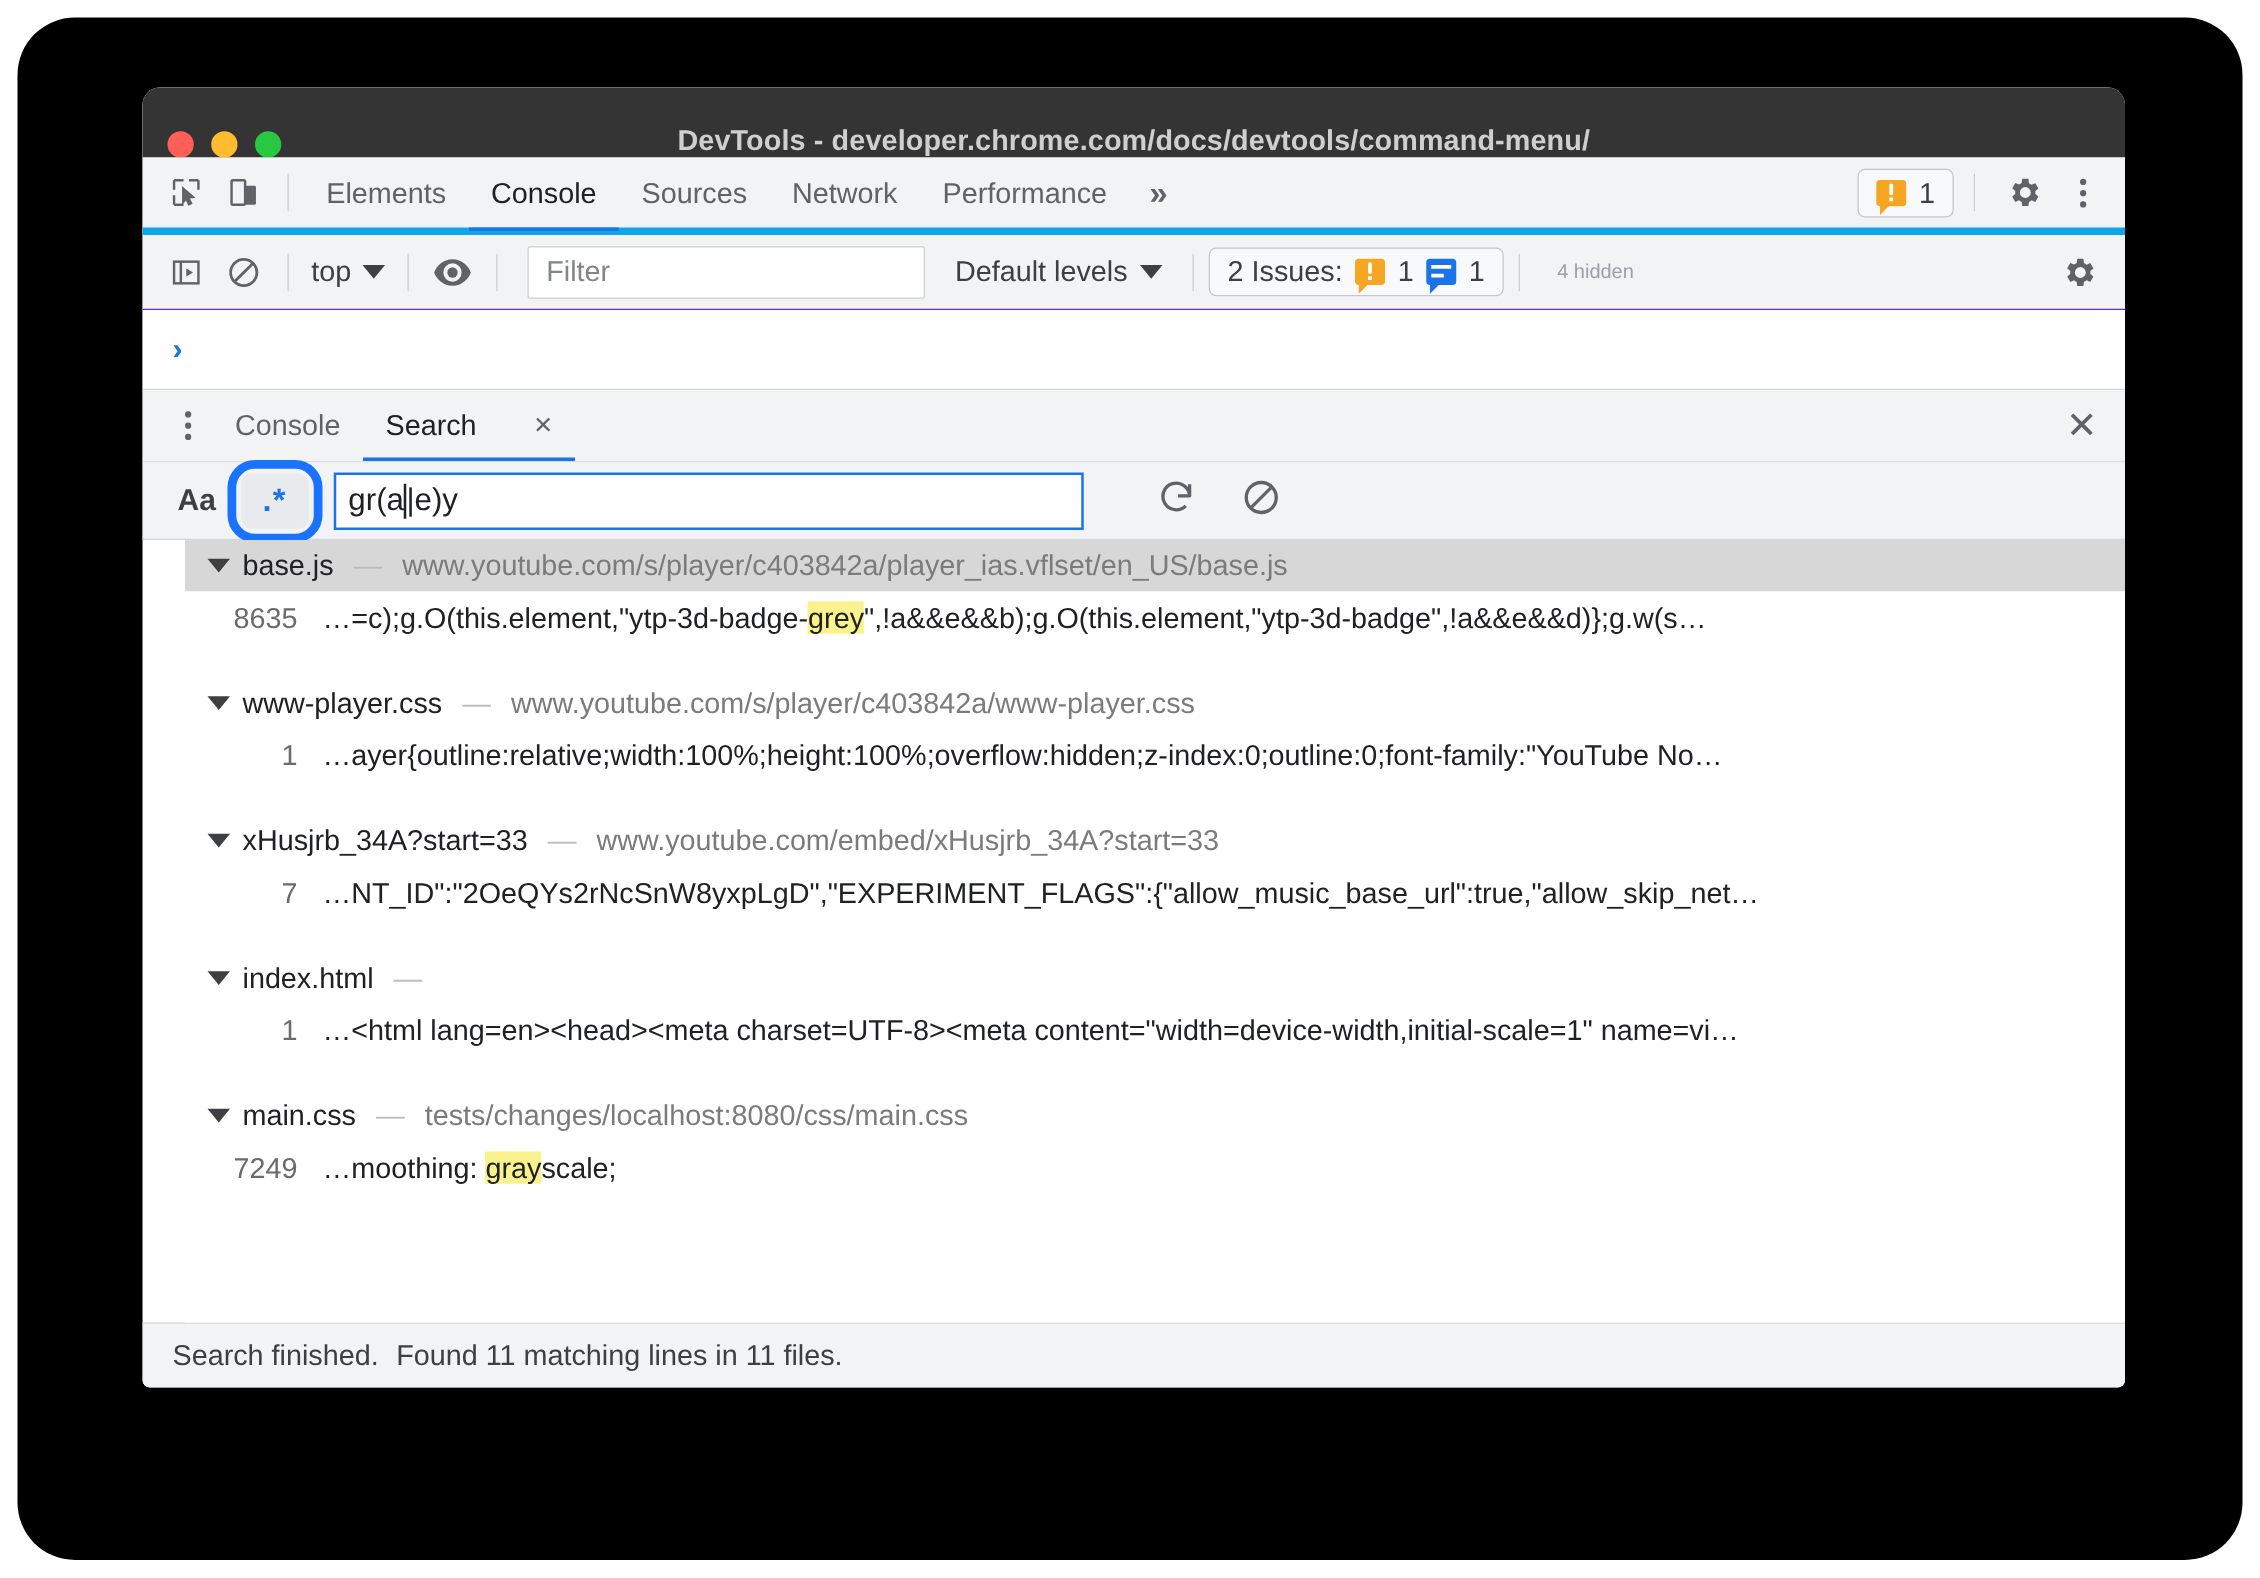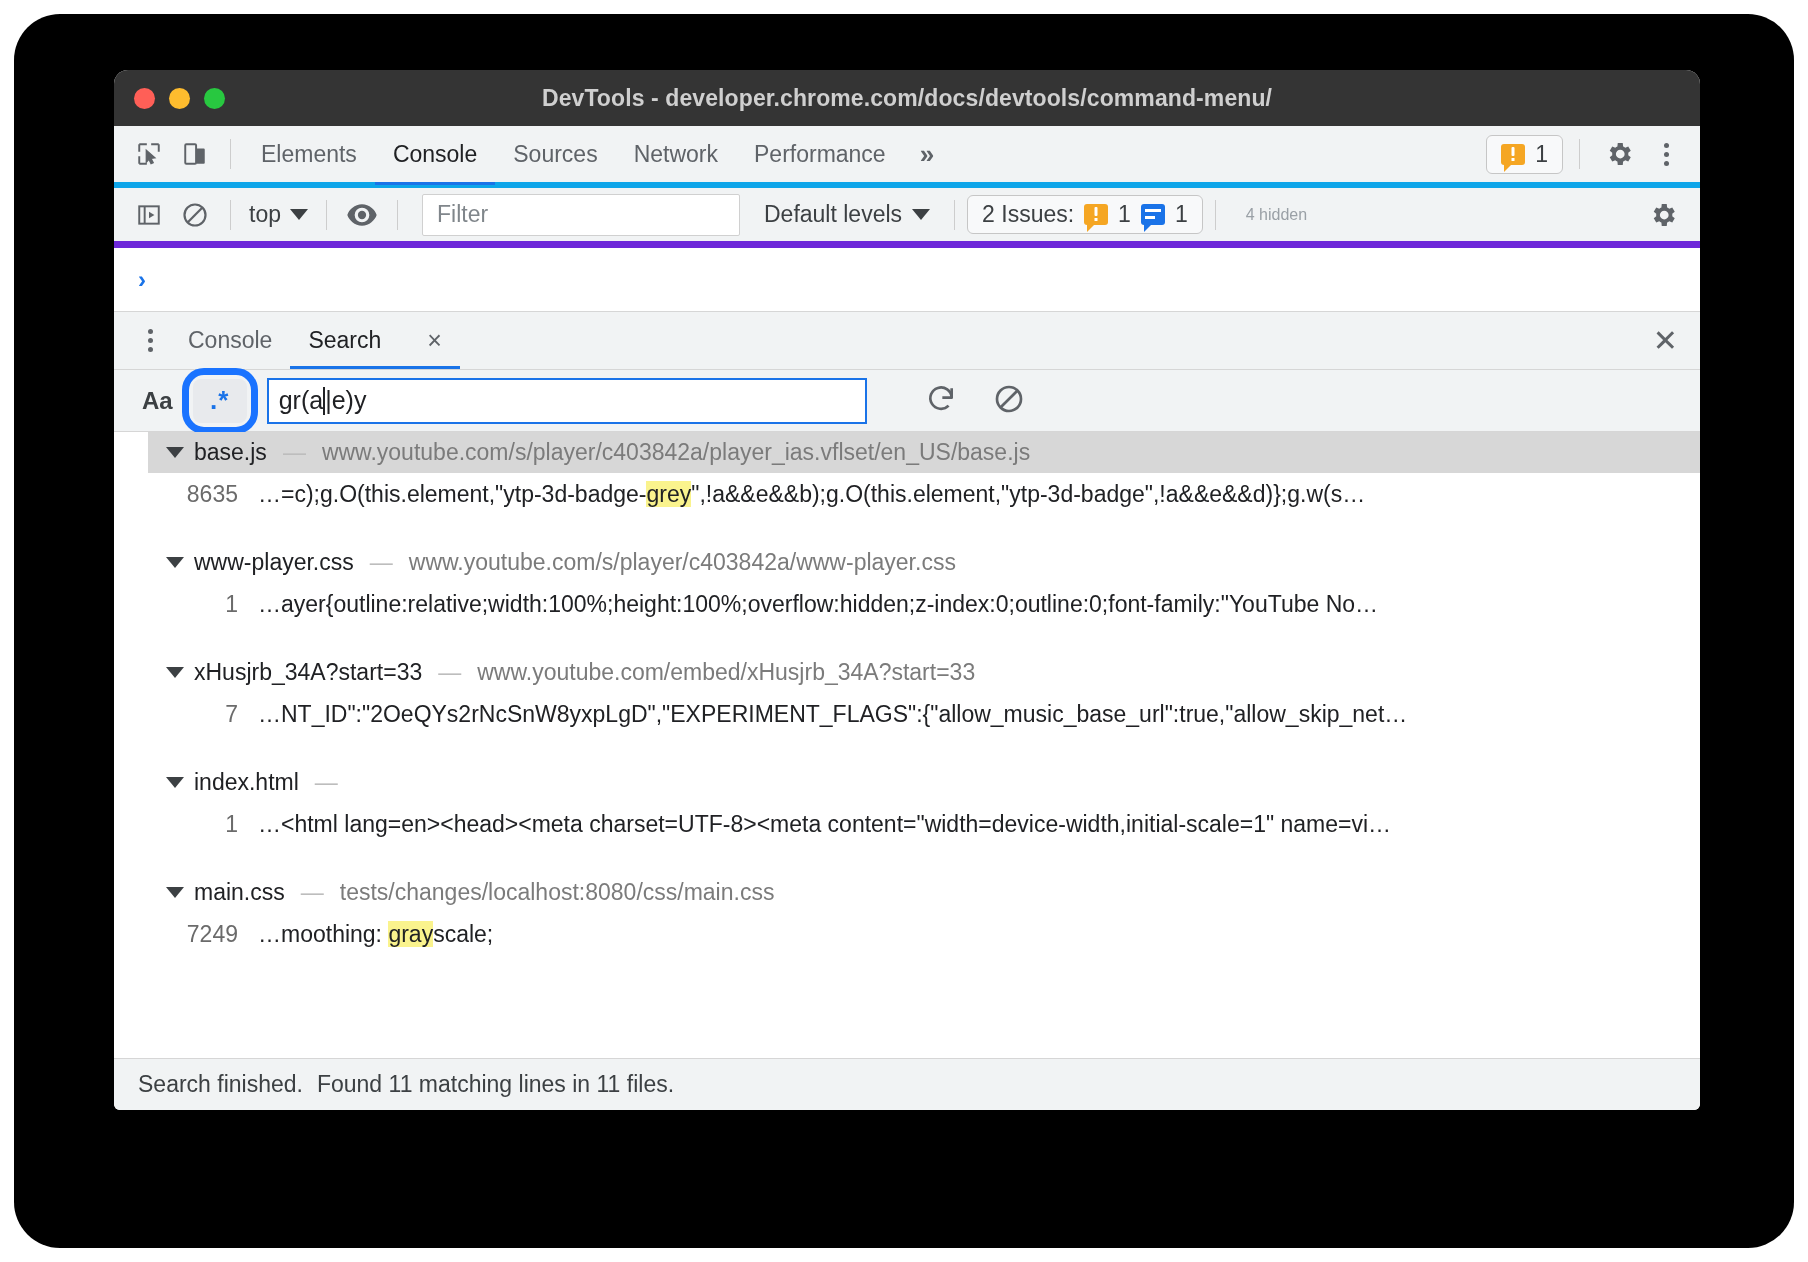--- a/index.html
+++ b/index.html
@@ -37,21 +37,21 @@
     background: #ffffff;
     display: flex;
     flex-direction: column;
   }
 
   
   .titlebar {
     height: 56px;
     background: #343434;
     display: flex;
-    align-items: center;
+    align-items: flex-end;
     position: relative;
     flex: 0 0 auto;
   }
   .traffic {
     display: flex;
     gap: 14px;
     margin-left: 20px;
     align-items: center;
   }
   .dot { width: 21px; height: 21px; border-radius: 50%; }
@@ -183,21 +183,21 @@
     display: flex; flex-direction: column;
     align-items: center; justify-content: center;
     gap: 4px;
   }
   .kebab i { width: 5px; height: 5px; border-radius: 50%; background: #5f6368; display:block; }
 
   
   .filterbar {
     height: 60px;
     background: #f1f3f4;
-    border-bottom: 7px solid #6d28d9;
+    border-bottom: 1px solid #6d28d9;
     display: flex;
     align-items: center;
     flex: 0 0 auto;
     padding-left: 12px;
   }
   .ctx-select {
     font-size: 23px;
     color: #3c4043;
     display: flex;
     align-items: center;

